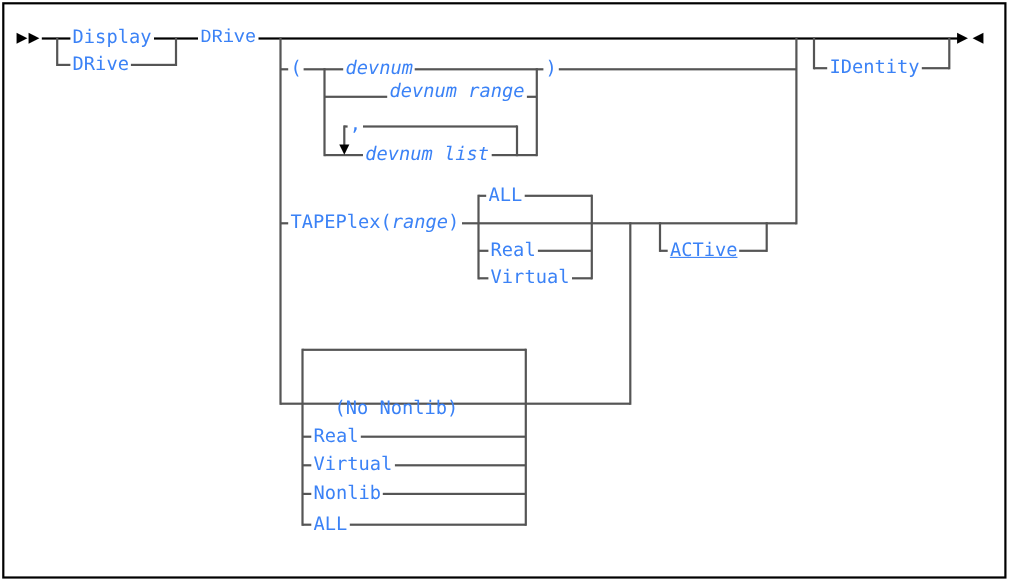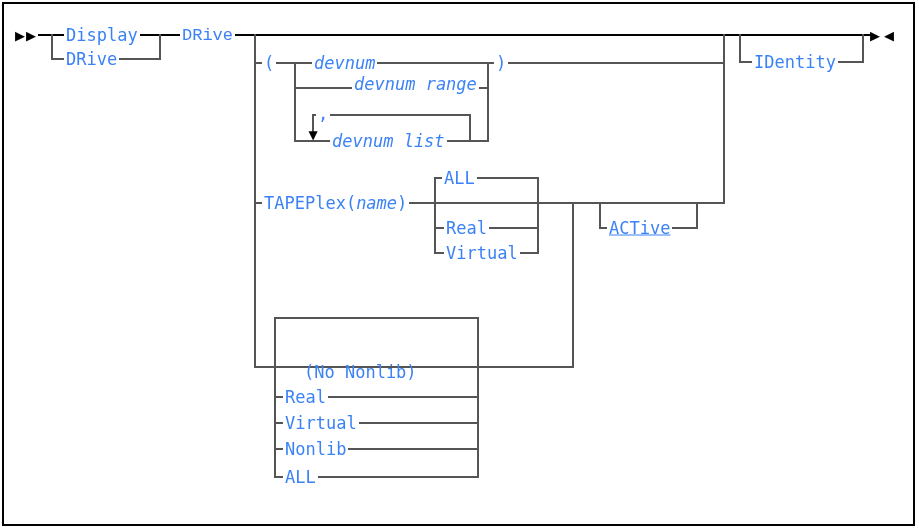--- a/index.html
+++ b/index.html
@@ -63,21 +63,21 @@
   <span class="arr arr-down" style="left:313px;top:135px;">▼</span>
 
   <span class="txt" style="left:262px;top:63px;">(</span>
   <span class="txt var" style="left:312px;top:63px;">devnum</span>
   <span class="txt var" style="left:312px;top:84px;margin-left:40px;">devnum range</span>
   <span class="txt" style="left:316px;top:114px;">,</span>
   <span class="txt var" style="left:330px;top:141px;">devnum list</span>
   <span class="txt" style="left:494px;top:63px;">)</span>
 
   <div class="h" style="left:255px;top:202px;width:469px;"></div>
-  <span class="txt" style="left:262px;top:203px;"><span>TAPEPlex(</span><span class="var">name</span><span>)</span></span>
+  <span class="txt" style="left:262px;top:203px;"><span>TAPEPlex(</span><span class="var">range</span><span>)</span></span>
 
   <div class="v" style="left:434px;top:177px;height:77px;"></div>
   <div class="v" style="left:537px;top:177px;height:77px;"></div>
   <div class="h" style="left:435px;top:177px;width:103px;"></div>
   <div class="h" style="left:435px;top:227px;width:103px;"></div>
   <div class="h" style="left:435px;top:252px;width:103px;"></div>
   <span class="txt" style="left:442px;top:178px;">ALL</span>
   <span class="txt" style="left:444px;top:228px;">Real</span>
   <span class="txt" style="left:444px;top:253px;">Virtual</span>
 

